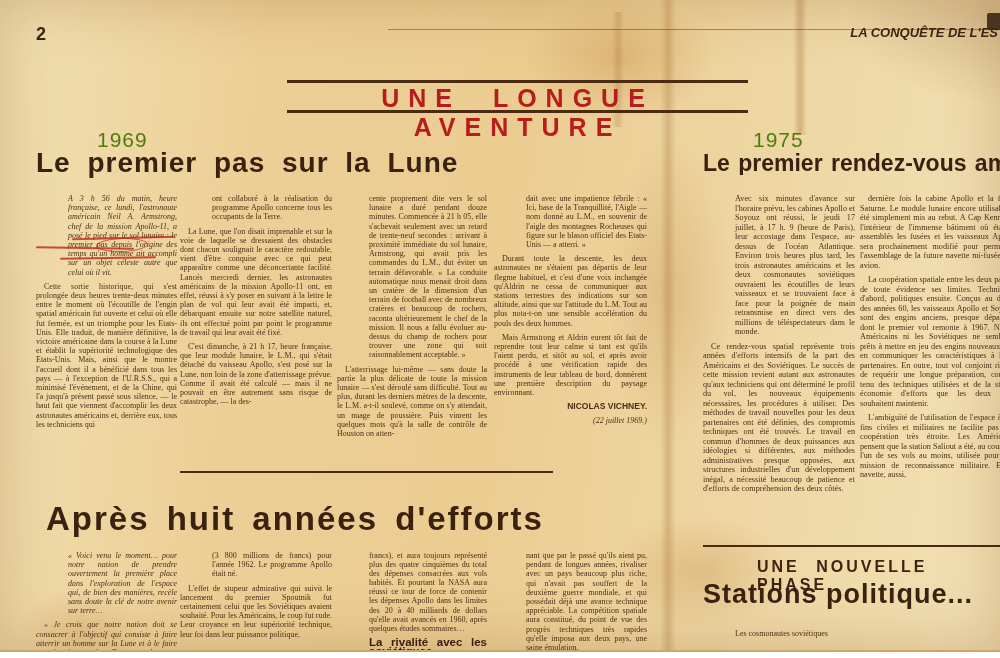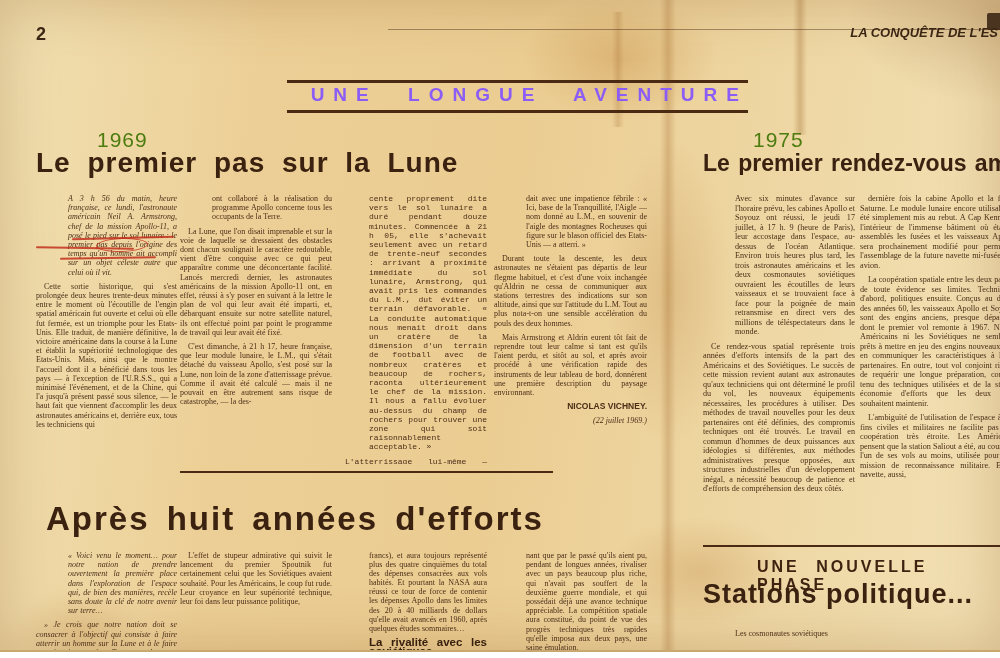--- a/index.html
+++ b/index.html
@@ -25,22 +25,22 @@
   .abs{position:absolute;}
   .rule{position:absolute;background:#4a2a12;}
   .sans{font-family:"Liberation Sans",sans-serif;}
 
   #pageNum{left:36px;top:24px;font-size:18px;font-weight:bold;color:#3b2614;}
   #masthead{right:2px;top:25px;font-size:13px;font-weight:bold;font-style:italic;color:#3b2614;white-space:nowrap;}
   #headrule{left:388px;top:29px;width:612px;height:1px;background:rgba(70,45,20,.45);}
 
   #bannerRuleTop{left:287px;top:80px;width:461px;height:3px;}
   #bannerRuleBot{left:287px;top:110px;width:461px;height:3px;}
-  #bannerTitle{left:287px;top:84px;width:461px;text-align:right;font-size:19px;font-weight:bold;
-               letter-spacing:9px;word-spacing:16px;color:#8b5cf6;}
+  #bannerTitle{left:287px;top:84px;width:461px;text-align:center;font-size:25px;font-weight:bold;
+               letter-spacing:9px;word-spacing:16px;color:#b91c1c;}
 
   .yearLabel{font-size:21px;color:#4d7c0f;letter-spacing:1px;}
   #year1969{left:97px;top:128px;}
   #year1975{left:753px;top:128px;}
 
   .headline{font-weight:bold;color:#3a2110;line-height:1.05;}
   #hl1969{left:36px;top:148px;width:640px;font-size:28px;letter-spacing:1px;word-spacing:8px;}
   #hl1975{left:703px;top:151px;width:297px;font-size:23px;letter-spacing:0;word-spacing:2px;white-space:nowrap;overflow:hidden;}
   #hlEfforts{left:46px;top:502px;width:640px;font-size:33px;letter-spacing:2px;word-spacing:6px;}
   #hlPhaseKicker{left:757px;top:558px;font-size:16px;font-weight:bold;letter-spacing:3px;word-spacing:9px;color:#3f2310;}
@@ -50,21 +50,21 @@
   .col p{margin:0 0 5px 0;text-indent:8px;}
   .col p.nf{text-indent:0;margin-left:32px;}
   .col p.it{font-style:italic;}
   .byline{font-family:"Liberation Sans",sans-serif;font-weight:bold;font-size:8.5px;text-align:right;margin:2px 0 0 0;}
   .dateline{font-style:italic;font-size:8px;text-align:right;margin:1px 0 0 0;}
   .subhead{font-family:"Liberation Sans",sans-serif;font-weight:bold;font-size:11.5px;text-indent:0 !important;margin-top:3px !important;color:#38200e;}
 
   
   #c69-1{left:36px; top:194px;width:141px;height:270px;}
   #c69-2{left:180px;top:194px;width:152px;height:270px;}
-  #c69-3{left:337px;top:194px;width:150px;height:270px;font-family:Liberation Mono, monospace;}
+  #c69-3{left:337px;top:194px;width:150px;height:270px;}
   #c69-4{left:494px;top:194px;width:153px;height:274px;}
   #ruleUnder1969{left:180px;top:471px;width:373px;height:2px;}
 
   
   #cef-1{left:36px; top:551px;width:141px;height:99px;}
   #cef-2{left:180px;top:551px;width:152px;height:99px;}
   #cef-3{left:337px;top:551px;width:150px;height:99px;line-height:9.1px;}
   #cef-4{left:494px;top:551px;width:153px;height:99px;}
 
   
@@ -129,20 +129,21 @@
   <div class="redmark" style="left:36px;top:247px;width:98px;transform:rotate(1deg);"></div>
   <div class="redoval" style="left:96px;top:238px;width:50px;height:12px;transform:rotate(-2deg);"></div>
   <div class="redmark" style="left:60px;top:257px;width:96px;transform:rotate(-1deg);"></div>
 
   <div id="hlEfforts" class="abs sans headline">Après huit années d'efforts</div>
   <div id="cef-1" class="col">
     <p class="nf it">« Voici venu le moment… pour notre nation de prendre ouvertement la première place dans l'exploration de l'espace qui, de bien des manières, recèle sans doute la clé de notre avenir sur terre…</p>
     <p class="it">» Je crois que notre nation doit se consacrer à l'objectif qui consiste à faire atterrir un homme sur la Lune et à le faire revenir sain et sauf sur Terre avant la</p>
   </div>
   <div id="cef-2" class="col">
+    <p class="nf">(3 800 millions de francs) pour l'année 1962. Le programme Apollo était né.</p>
     <p>L'effet de stupeur admirative qui suivit le lancement du premier Spoutnik fut certainement celui que les Soviétiques avaient souhaité. Pour les Américains, le coup fut rude. Leur croyance en leur supériorité technique, leur foi dans leur puissance politique,</p>
   </div>
   <div id="cef-3" class="col">
     <p class="nf">francs), et aura toujours représenté plus des quatre cinquièmes du total des dépenses consacrées aux vols habités. Et pourtant la NASA aura réussi ce tour de force de contenir les dépenses Apollo dans les limites des 20 à 40 milliards de dollars qu'elle avait avancés en 1960, après quelques études sommaires…</p>
     <p class="subhead nf">La rivalité avec les soviétiques</p>
   </div>
   <div id="cef-4" class="col">
     <p class="nf">nant que par le passé qu'ils aient pu, pendant de longues années, rivaliser avec un pays beaucoup plus riche, qui n'avait pas souffert de la deuxième guerre mondiale, et qui possédait déjà une avance technique appréciable. La compétition spatiale aura constitué, du point de vue des progrès techniques très rapides qu'elle imposa aux deux pays, une saine émulation.</p>
   </div>
 

